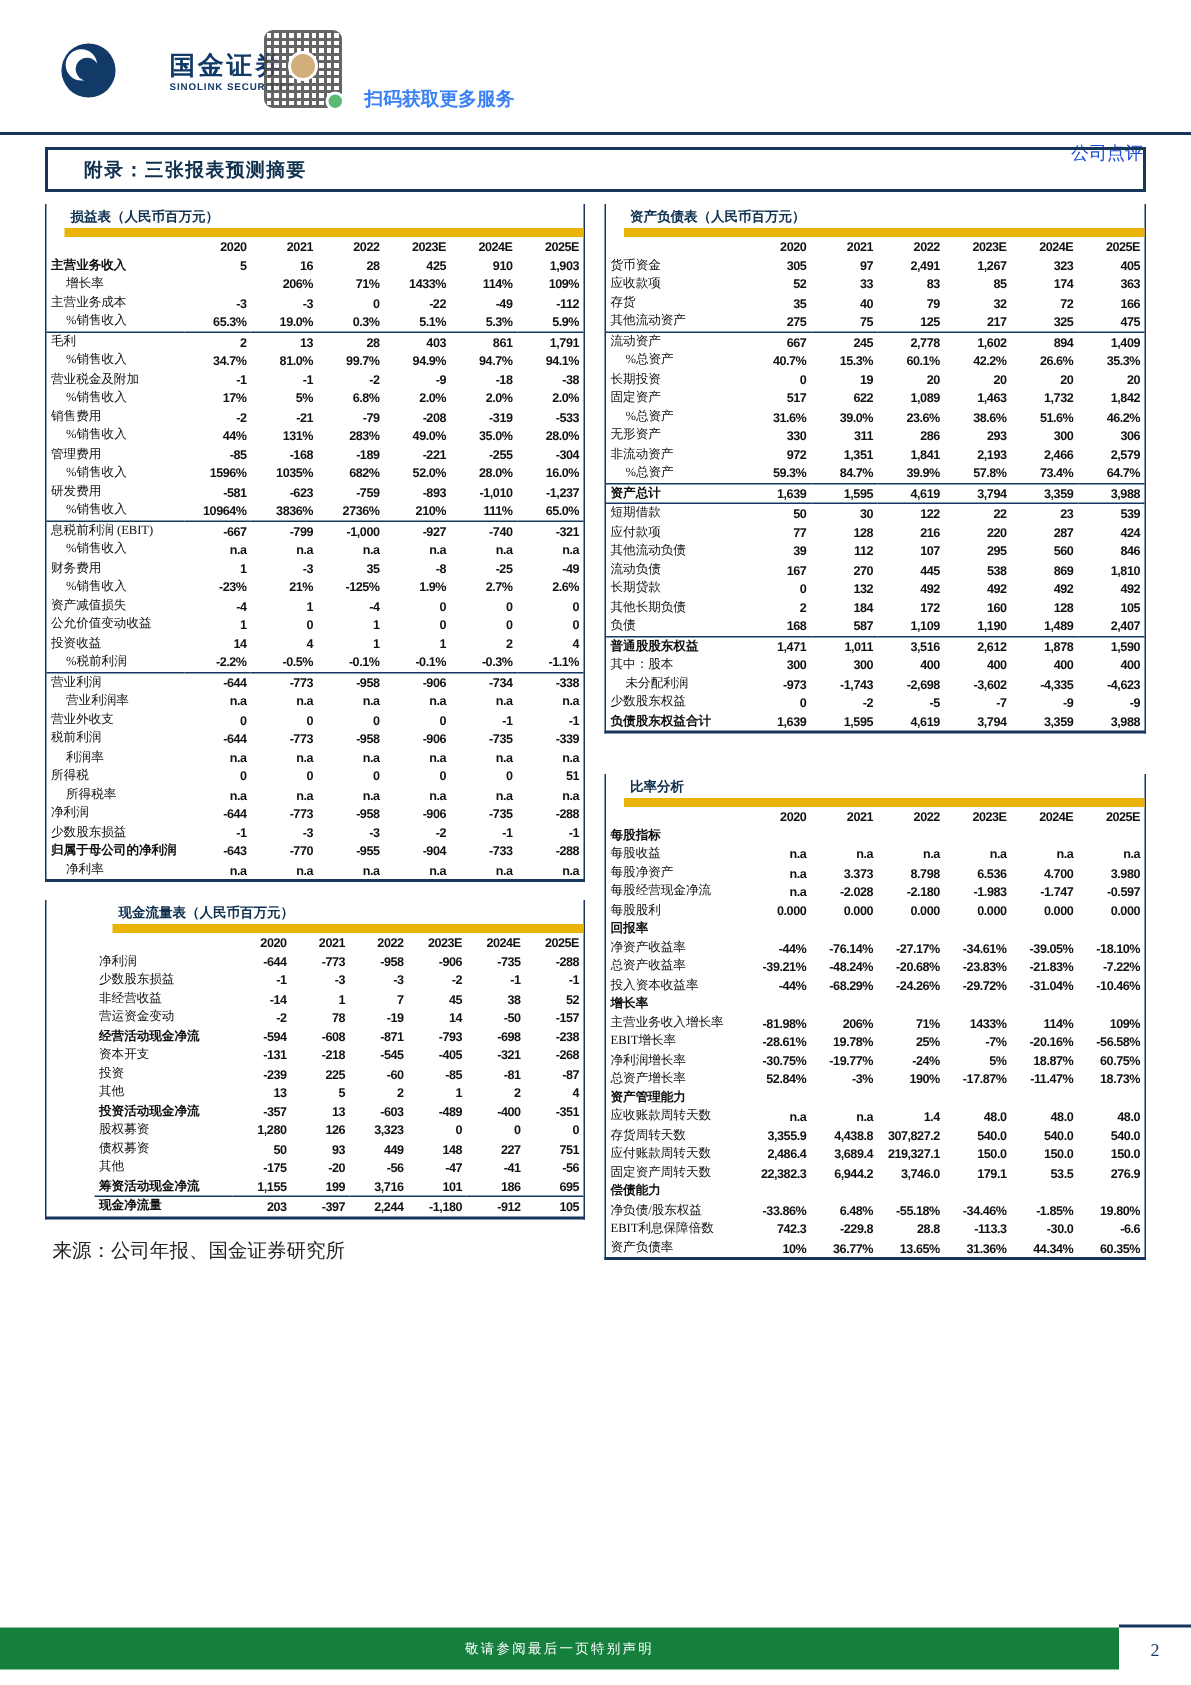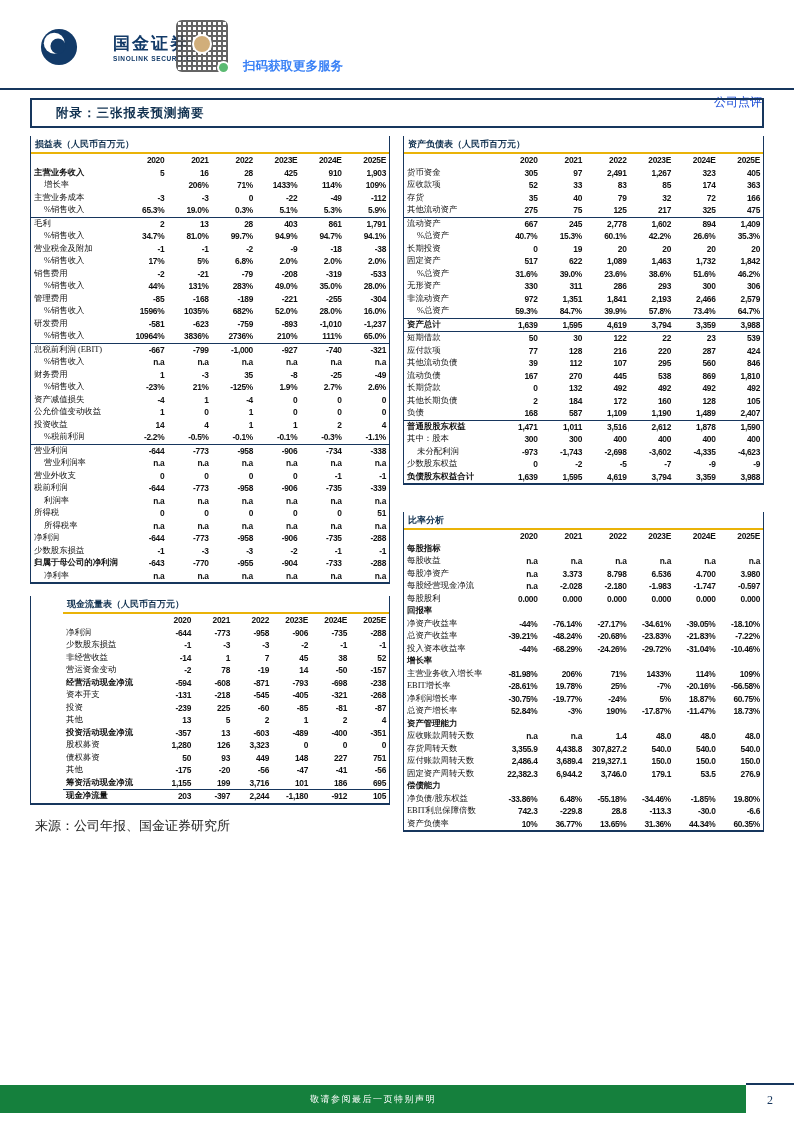--- a/index.html
+++ b/index.html
@@ -34,21 +34,21 @@
         border:2px solid #17365d; display:flex; align-items:center; padding-left:24px; }
   .appendix-box span { font-size:12.5px; font-weight:bold; color:#10304f;
         font-family:"Liberation Serif","DejaVu Serif",serif; letter-spacing:1px; }
 
   
   .tables { position:absolute; top:136px; left:30px; width:734px; display:flex; gap:13px; }
   .col-left  { width:360px; }
   .col-right { width:361px; }
   .tbl { border-left:1px solid #17365d; border-right:1px solid #17365d; border-bottom:2px solid #17365d; }
   .tbl-title { font-size:9px; font-weight:bold; color:#10304f; padding:2px 4px 1px 4px;
-        border-bottom:2px solid #eab308; font-family:"Liberation Serif","DejaVu Serif",serif; }
+        border-bottom:6px solid #eab308; font-family:"Liberation Serif","DejaVu Serif",serif;margin-left:12px; }
   table.fin { width:100%; border-collapse:collapse; table-layout:fixed; }
   table.fin td { font-size:8.4px; height:12.5px; line-height:12.5px; padding:0 3px;
         white-space:nowrap; overflow:visible; vertical-align:middle; }
   td.lab { width:92px; text-align:left; font-family:"Liberation Serif","DejaVu Serif",serif; color:#111; }
   td.lab.ind { padding-left:13px; }
   td.val { text-align:right; font-weight:bold; letter-spacing:-0.3px; color:#111; }
   tr.years td { font-weight:bold; }
   tr.bold td { font-weight:bold; }
   tr.rule td { border-top:1px solid #17365d; }
   tr.ruleb td { border-bottom:1px solid #17365d;margin-top:28px; }

